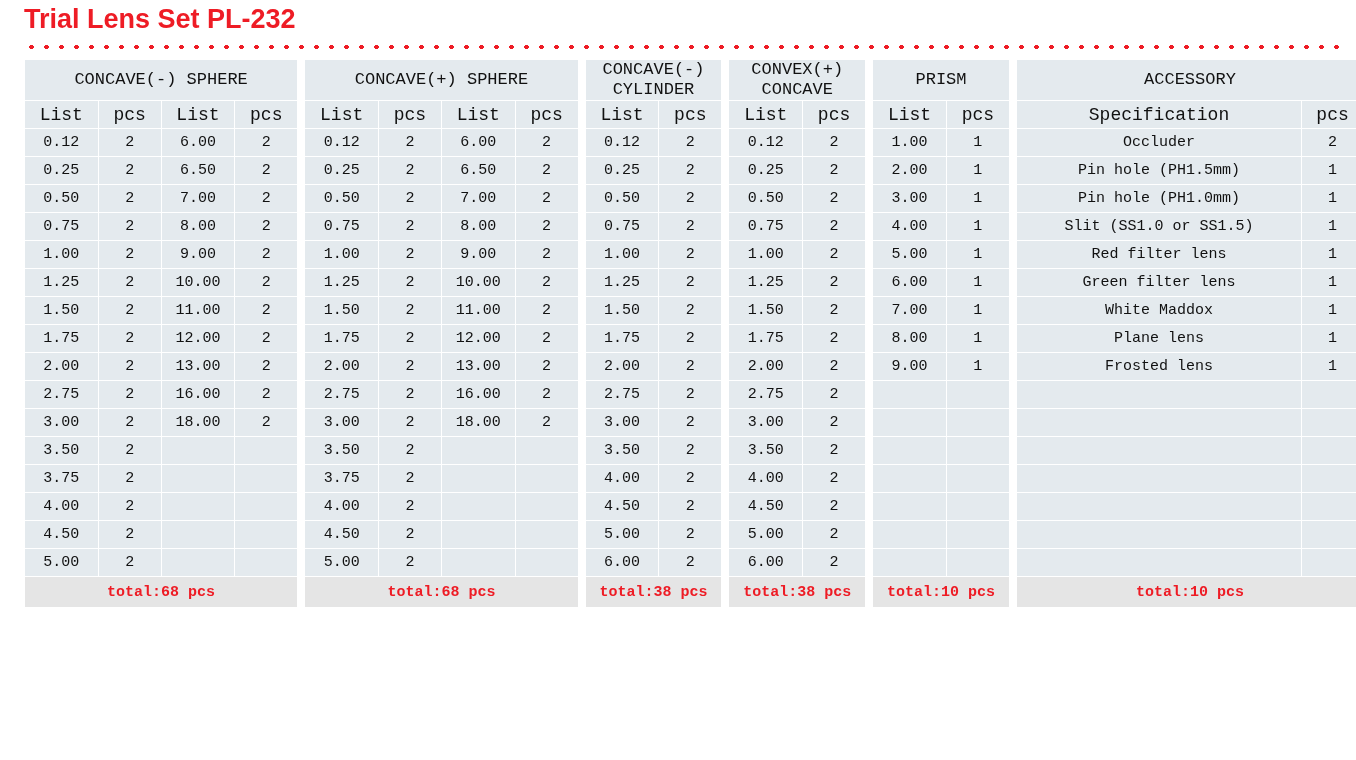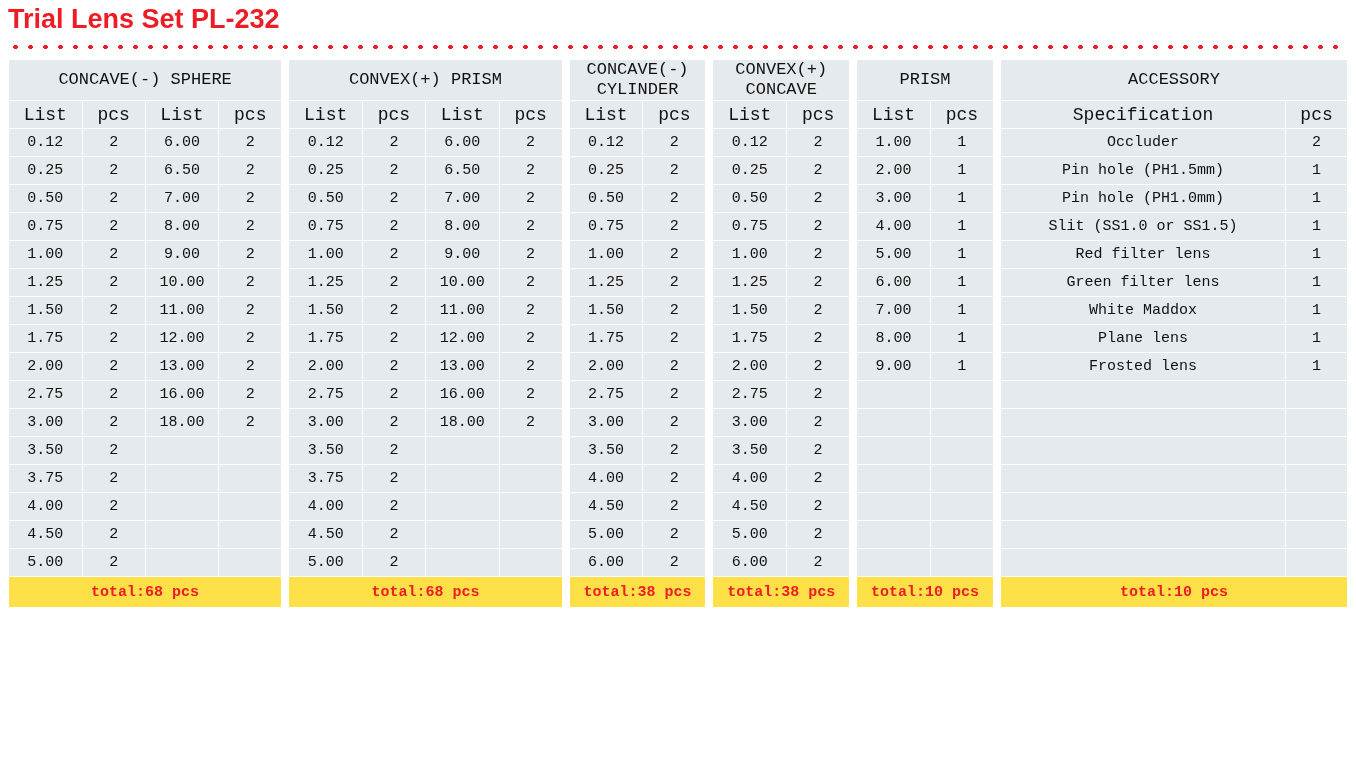--- a/index.html
+++ b/index.html
@@ -12,21 +12,21 @@
     height: 760px;
     font-family: "Liberation Sans", sans-serif;
     color: #111111;
     overflow: hidden;
   }
   .page {
     position: relative;
     width: 1356px;
     height: 696px;
     box-sizing: border-box;
-    padding: 4px 8px 0 8px;
+    padding: 4px 8px 0 24px;
   }
   .title-block {
     margin: 0 0 4px 0;
   }
   .title-line {
     color: #ee1c25;
     font-weight: bold;
     font-size: 27px;
     line-height: 31px;
     letter-spacing: 0px;
@@ -81,21 +81,21 @@
   }
   td.left, th.left {
     text-align: left;
     padding-left: 8px;
   }
   tr.total td {
     color: #ee1c25;
     font-weight: bold;
     font-size: 15px;
     height: 30px;
-    background: #fde047;
+    background: #e5e5e5;
   }
   
   col.c-list { width: 62px; }
   col.c-pcs  { width: 53px; }
   col.c-spec { width: 240px; }
   col.c-specpcs { width: 52px; }
   .sep {
     width: 6px !important;
     background: #ffffff !important;
     border: none !important;
@@ -134,21 +134,21 @@
       <col class="c-list">
         <col class="c-pcs">
       <col class="sep">
       <col class="c-spec">
         <col class="c-specpcs">
     </colgroup>
     <thead>
       <tr>
         <th class="group" colspan="4">CONCAVE(-)  SPHERE</th>
         <th class="sep"></th>
-        <th class="group" colspan="4">CONVEX(+) PRISM</th>
+        <th class="group" colspan="4">CONCAVE(+) SPHERE</th>
         <th class="sep"></th>
         <th class="group" colspan="2" style="white-space:pre-line;">CONCAVE(-)
 CYLINDER</th>
         <th class="sep"></th>
         <th class="group" colspan="2" style="white-space:pre-line;">CONVEX(+)
 CONCAVE</th>
         <th class="sep"></th>
         <th class="group" colspan="2">PRISM</th>
         <th class="sep"></th>
         <th class="group" colspan="2">ACCESSORY</th>

